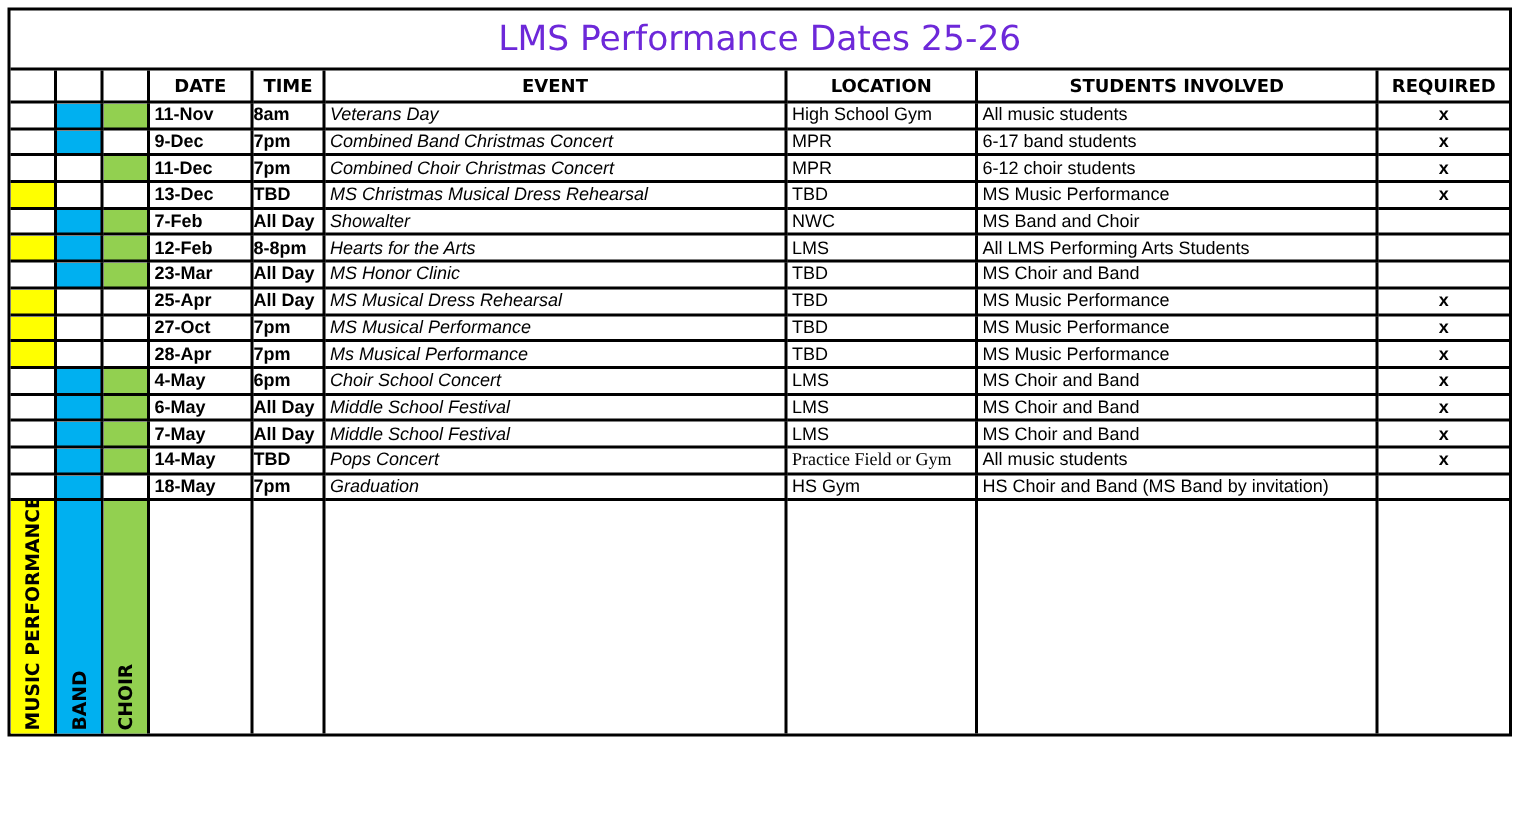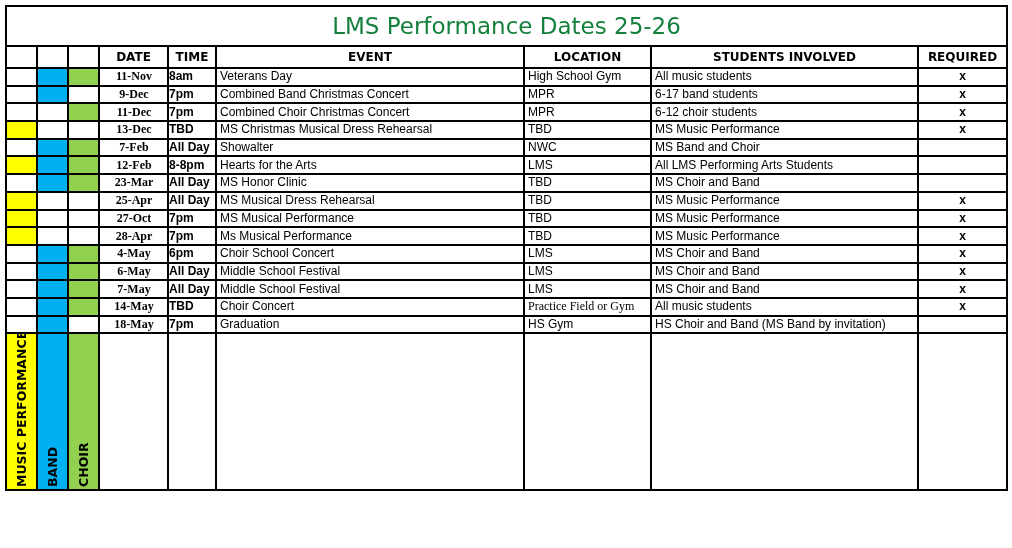--- a/index.html
+++ b/index.html
@@ -1,29 +1,29 @@
 <!DOCTYPE html>
 <html><head>
 <meta charset="utf-8">
 <style>
   html, body { margin: 0; padding: 0; background: #ffffff; }
   body { width: 1012px; height: 548px; position: relative; overflow: hidden; font-family: "Liberation Sans", sans-serif; }
   .sheet { position: absolute; left: 5px; top: 5px; width: 1003px; border: 2px solid #000; box-sizing: border-box; }
-  .title { height: 38px; border-bottom: 2px solid #000; text-align: center; font-family: "DejaVu Sans", sans-serif; font-size: 23px; line-height: 38px; color: #15803d; }
+  .title { height: 38px; border-bottom: 2px solid #000; text-align: center; font-family: "DejaVu Sans", sans-serif; font-size: 23px; line-height: 38px; color: #6d28d9; }
   table { border-collapse: collapse; width: 999px; table-layout: fixed; }
   td, th { border: 2px solid #000; padding: 0 3px; white-space: nowrap; overflow: hidden; color: #000; }
   tr.hdr th { height: 20px; font-family: "DejaVu Sans", sans-serif; font-weight: bold; font-size: 12px; text-align: center; }
   tr.row td { height: 15.7px; font-size: 12px; line-height: 15px; }
   table tr:first-child th { border-top: none; }
   table td:first-child, table th:first-child { border-left: none; }
   table td:last-child, table th:last-child { border-right: none; border-radius: 9px; }
   table tr:last-child td { border-bottom: none; }
-  td.date { text-align: center; font-weight: bold; font-size: 15px; padding-right: 2px; font-family: Liberation Serif, serif; }
+  td.date { text-align: left; font-weight: bold; font-size: 15px; padding-right: 2px; }
   td.time { font-weight: bold; font-size: 10px; padding: 0; }
-  td.event { font-size: 12.5px; }
+  td.event { font-size: 12.5px; font-style: italic; }
   td.loc { font-size: 11.5px; }
   td.loc.small { font-size: 12px; font-family: Liberation Serif, serif; }
   td.stu { font-size: 11.5px; }
   td.req { text-align: center; font-weight: bold; font-size: 12px; }
   td.flag { padding: 0; }
   .yellow { background: #FFFF00; }
   .blue { background: #00B0F0; }
   .green { background: #92D050; }
   tr.legend td { height: 155px; vertical-align: top; padding: 0; }
   .vlabel { writing-mode: vertical-rl; transform: rotate(180deg); font-family: "DejaVu Sans", sans-serif; font-weight: bold; font-size: 12.5px; width: 100%; display: flex; align-items: center; justify-content: flex-start; padding-top: 0; }
@@ -205,21 +205,21 @@
           <td class="loc">LMS</td>
           <td class="stu">MS Choir and Band</td>
           <td class="req">x</td>
         </tr>
         <tr class="row">
           <td class="flag"></td>
           <td class="flag blue"></td>
           <td class="flag green"></td>
           <td class="date">14-May</td>
           <td class="time">TBD</td>
-          <td class="event">Choir Concert</td>
+          <td class="event">Pops Concert</td>
           <td class="loc small">Practice Field or Gym</td>
           <td class="stu">All music students</td>
           <td class="req">x</td>
         </tr>
         <tr class="row">
           <td class="flag"></td>
           <td class="flag blue"></td>
           <td class="flag"></td>
           <td class="date">18-May</td>
           <td class="time">7pm</td>

